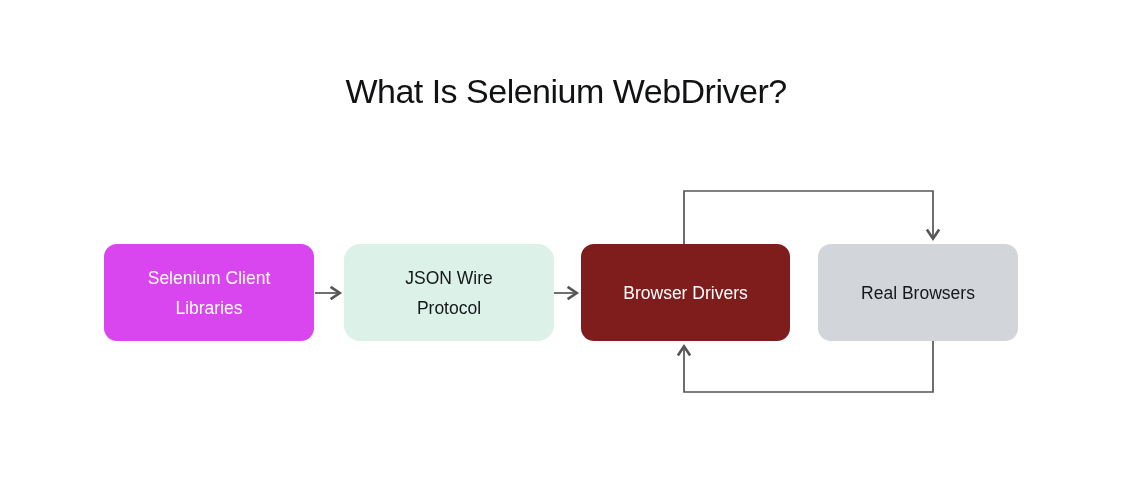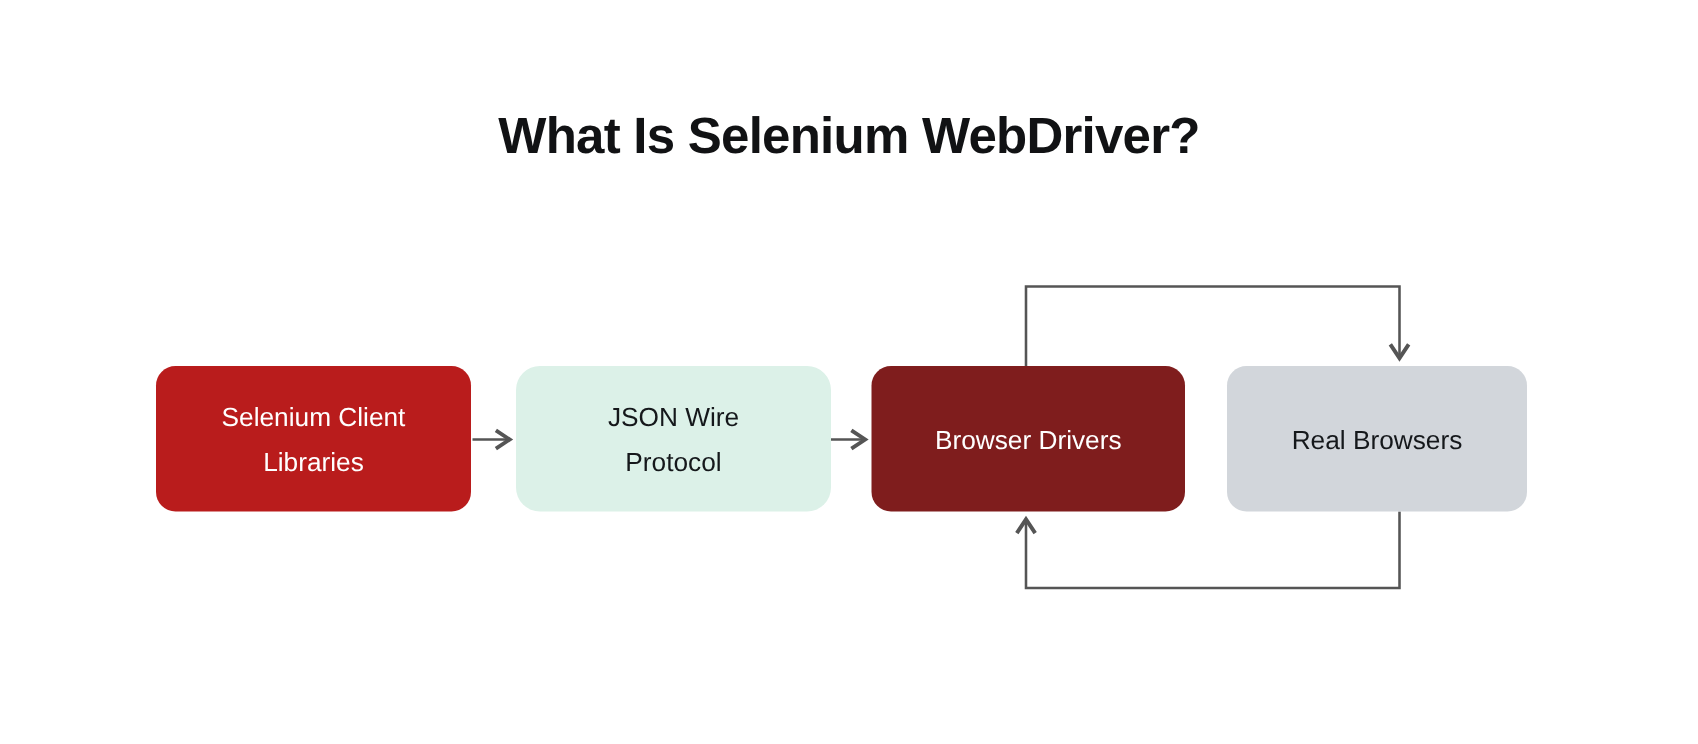--- a/index.html
+++ b/index.html
@@ -15,21 +15,21 @@
     background: #ffffff;
     overflow: hidden;
   }
   .title {
     position: absolute;
     left: 0;
     top: 72px;
     width: 1132px;
     text-align: center;
     font-size: 34px;
-    font-weight: 700;
+    font-weight: 400;
     letter-spacing: -0.5px;
     color: #111214;
   }
   .arrow-layer {
     position: absolute;
     left: 0;
     top: 0;
     width: 1132px;
     height: 496px;
   }
@@ -71,21 +71,21 @@
       <marker id="chev" viewBox="0 0 10 10" refX="6.5" refY="5" markerWidth="9" markerHeight="9" orient="auto">
         <path d="M1,1 L7,5 L1,9" fill="none" stroke="#555" stroke-width="1.6" style="stroke: var(--line-color, #555);"></path>
       </marker>
     </defs>
     <path d="M315,293 L339,293" marker-end="url(#chev)"></path>
     <path d="M554,293 L576,293" marker-end="url(#chev)"></path>
     <path d="M684,244 L684,191 L933,191 L933,238" marker-end="url(#chev)"></path>
     <path d="M933,341 L933,392 L684,392 L684,347" marker-end="url(#chev)"></path>
   </svg>
 
-  <div class="node node-1" style="background-color: #b91c1c; color: rgb(255, 255, 255);">
+  <div class="node node-1" style="background-color: #d946ef; color: rgb(255, 255, 255);">
     <span class="label">Selenium Client
 Libraries</span>
   </div>
 
   <div class="node node-2" style="background-color: rgb(220, 241, 232); color: rgb(21, 24, 27);">
     <span class="label">JSON Wire
 Protocol</span>
   </div>
 
   <div class="node node-3" style="background-color: #7f1d1d; color: rgb(255, 255, 255);">

